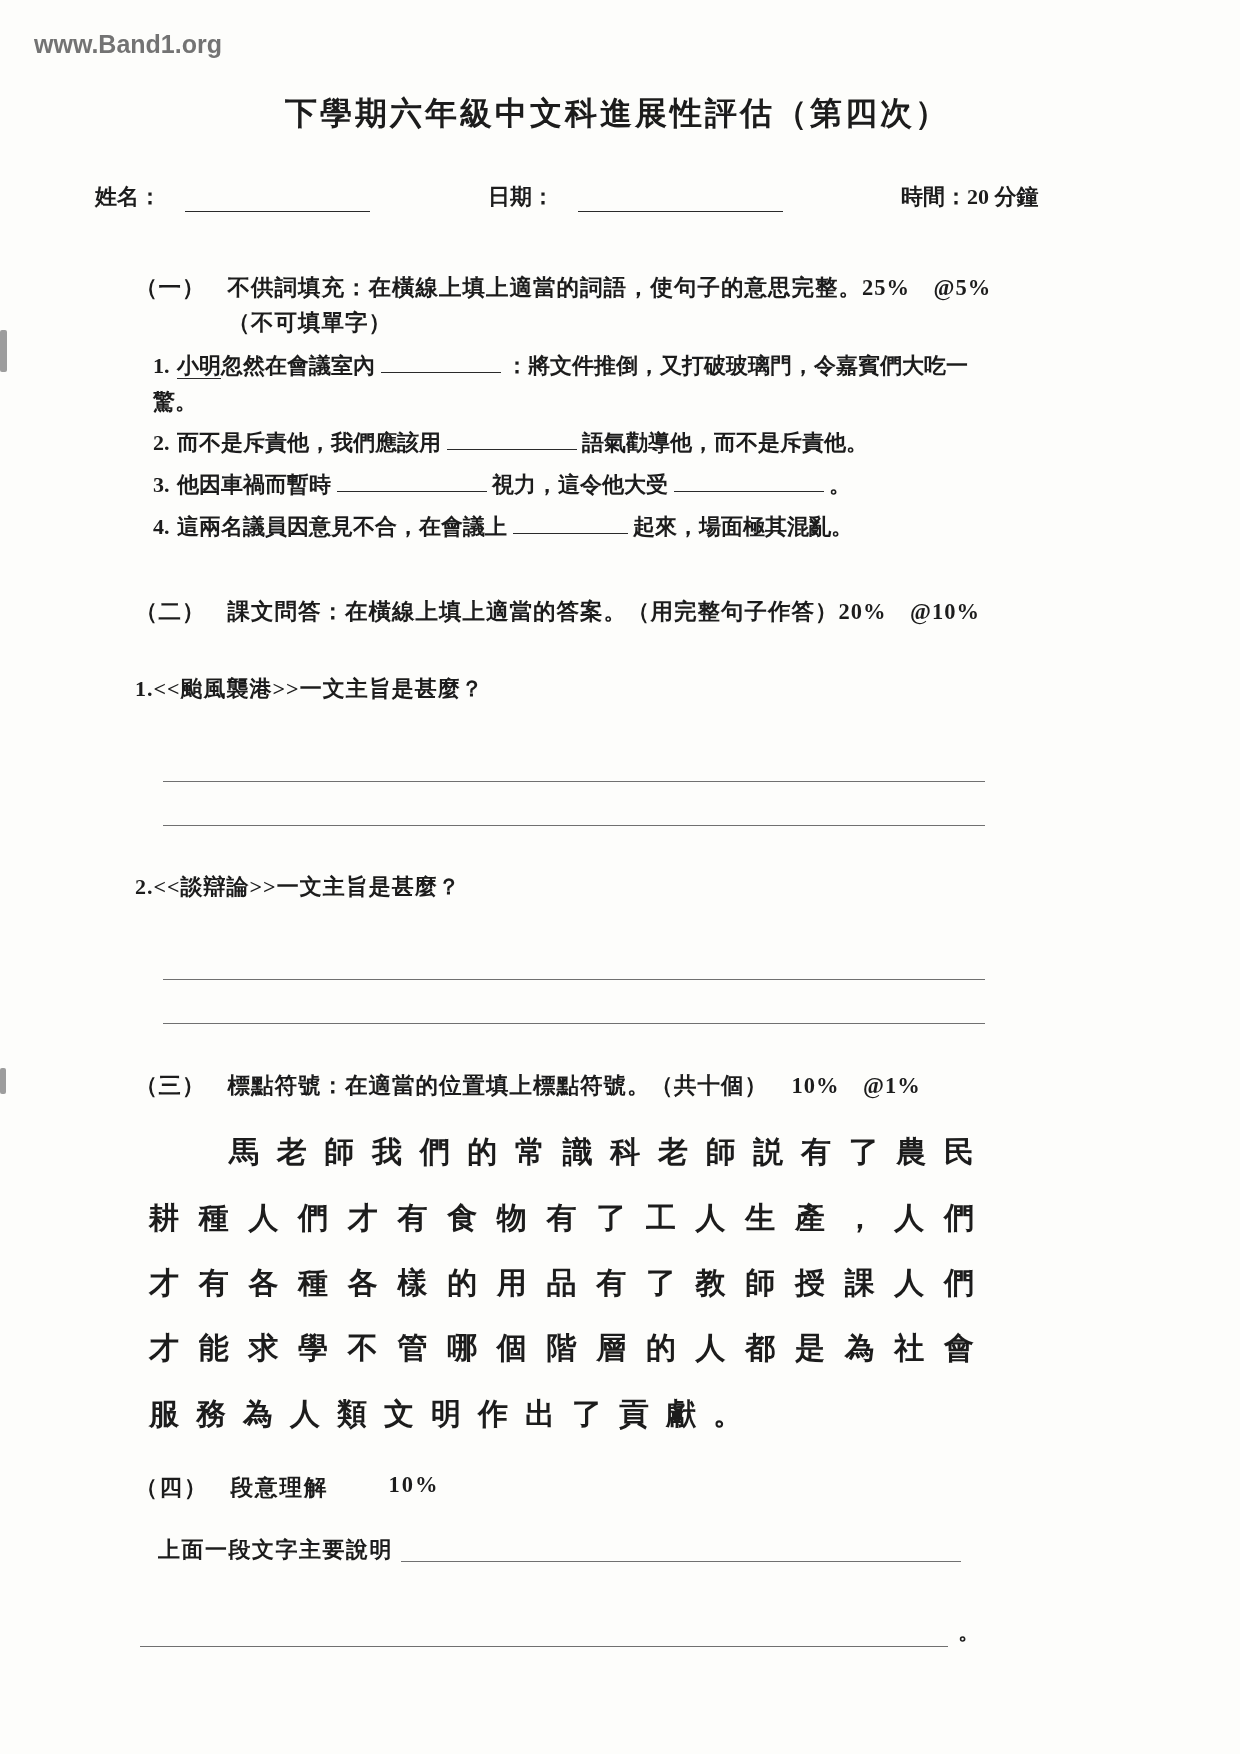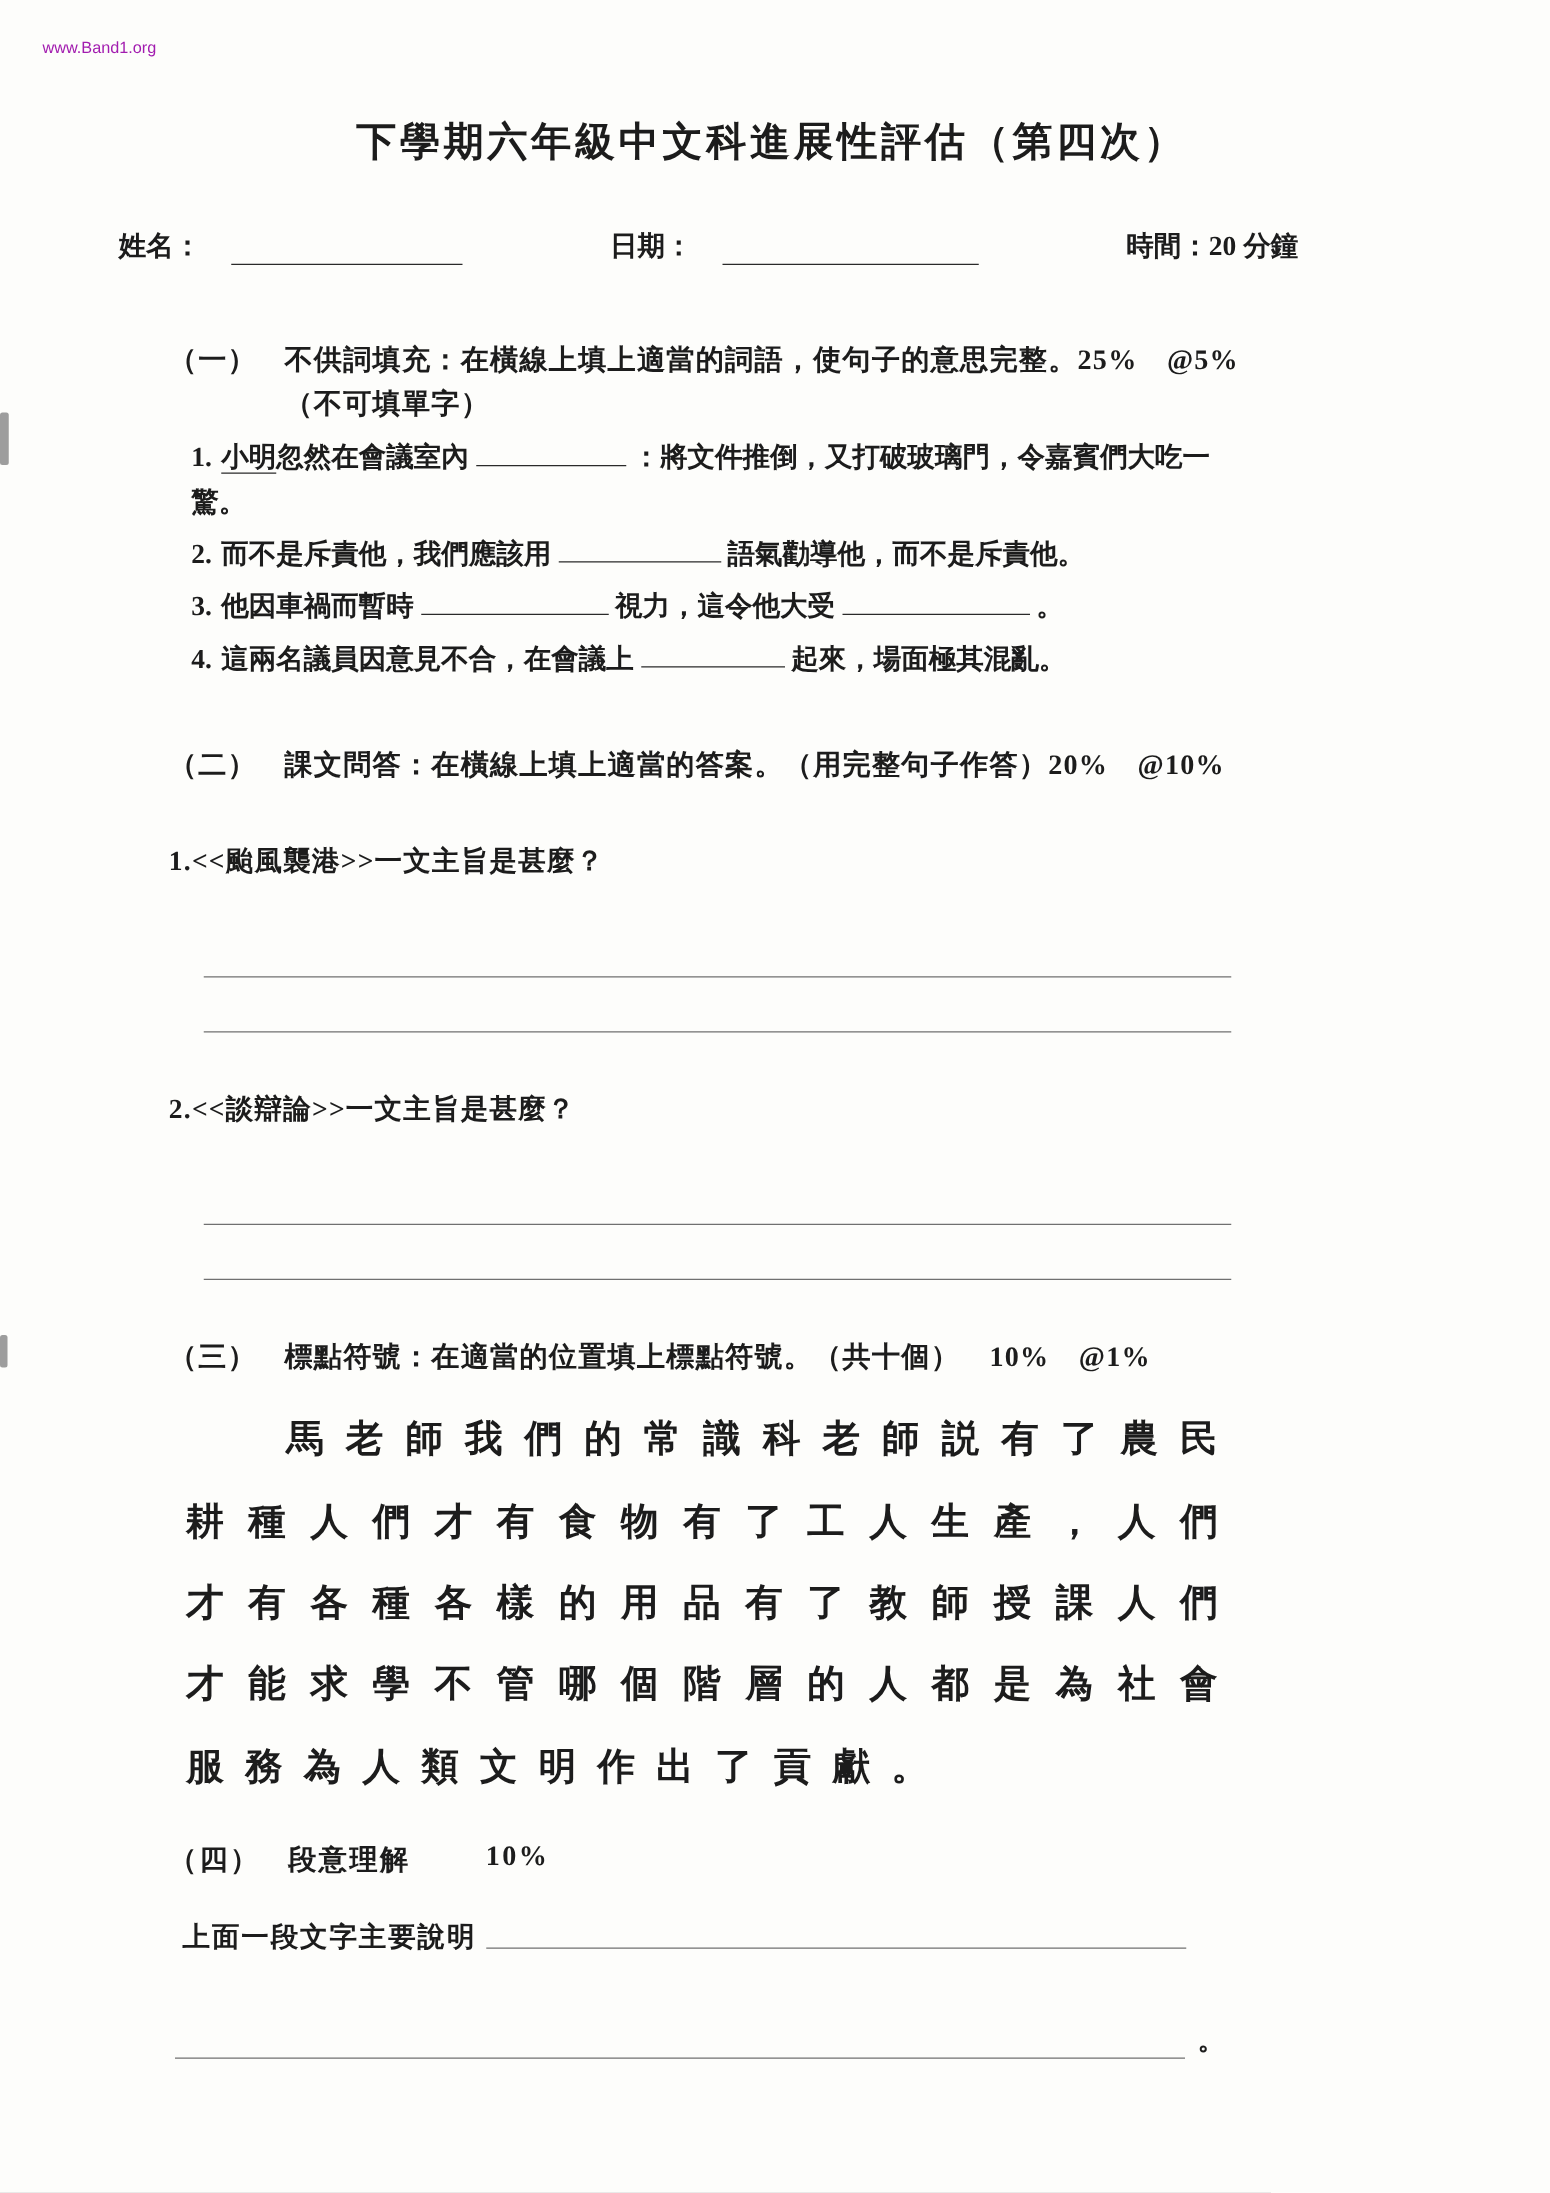--- a/index.html
+++ b/index.html
@@ -13,22 +13,23 @@
     color: #1c1c1c;
     font-family: "Liberation Serif", "DejaVu Serif", serif;
     font-size: 22px;
     overflow: hidden;
     padding: 30px 100px 0 95px;
   }
   .watermark {
     position: absolute;
     top: 30px; left: 34px;
     font-family: "Liberation Sans", "DejaVu Sans", sans-serif;
-    font-size: 13px;
-    color: #a21caf;
+    font-size: 25px;
+    color: #737373;
+    font-weight: bold;
   }
   .doc-title {
     margin-top: 62px;
     text-align: center;
     font-weight: bold;
     font-size: 32px;
     letter-spacing: 3px;
   }
   .header-row {
     margin-top: 46px;
@@ -99,23 +100,23 @@
   .s4-box p {
     margin: 0;
     font-weight: 600;
     font-size: 22.5px;
     letter-spacing: 2.5px;
     line-height: 2.0;
     text-indent: 66px;
   }
   .s4-prompt {
     margin-top: 32px;
-    margin-left: 11px;
-    display: flex;
-    align-items: flex-start;
+    margin-left: 23px;
+    display: flex;
+    align-items: center;
     font-weight: bold;
     letter-spacing: 1.5px;
   }
   .prompt-line { flex: 1; border-bottom: 1.2px solid #707070; height: 1.1em; margin-left: 8px; max-width: 560px; }
   .s4-final {
     margin-top: 52px;
     margin-left: 5px;
     display: flex;
     align-items: flex-end;
     width: 840px;

